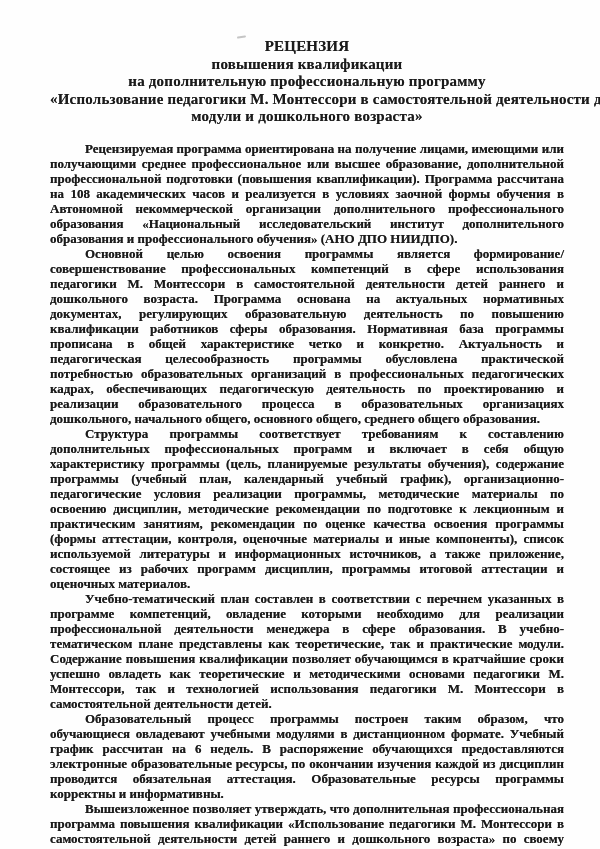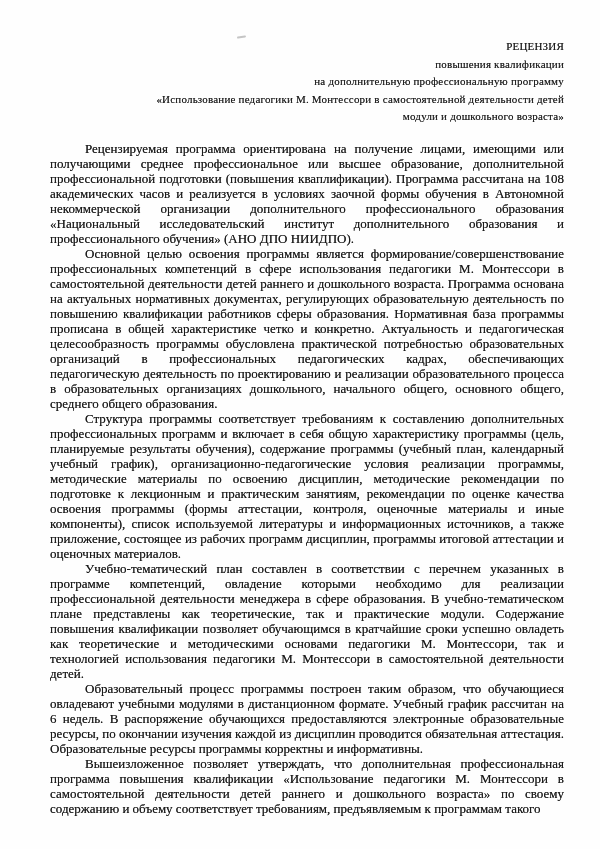--- a/index.html
+++ b/index.html
@@ -28,41 +28,42 @@
     transform: rotate(-8deg);
     opacity: 0.8;
   }
   .content {
     position: absolute;
     left: 50px;
     top: 38px;
     width: 514px;
   }
   .title-block {
-    text-align: right;
-    font-weight: normal;
-    font-size: 11px;
+    text-align: center;
+    font-weight: bold;
+    font-size: 15px;
     line-height: 17.5px;
     letter-spacing: 0.2px;
     text-shadow: 0 0 0.4px rgba(27,27,27,0.65);
   }
   .title-line {
     white-space: nowrap;
   }
   .body-text {
     margin-top: 15px;
     font-size: 13px;
     line-height: 15px;
     text-align: justify;
   }
   .body-text p {
     margin: 0;
     padding: 0;
     text-indent: 35px;
     text-shadow: 0 0 0.35px rgba(27,27,27,0.75);
+    font-weight: bold;
   }
 </style>
 </head>
 <body>
 
 <div class="page">
   <div class="scan-artifact"></div>
 
   <div class="content">
 

